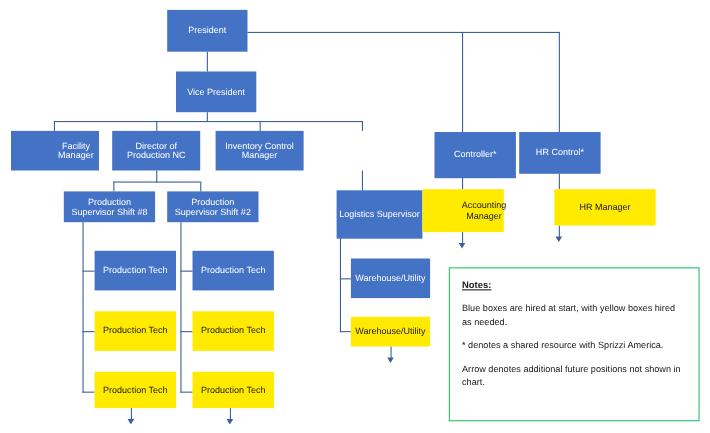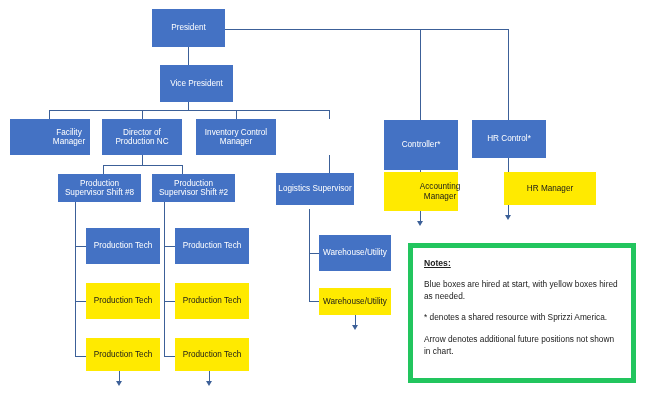--- a/index.html
+++ b/index.html
@@ -53,21 +53,21 @@
     border-top: 5px solid #3c6098;
     z-index: 2;
   }
   #notes-box {
     position: absolute;
     left: 408px;
     top: 243px;
     width: 228px;
     height: 140px;
     box-sizing: border-box;
-    border: 5px solid #22c55e;
+    border: 1px solid #22c55e;
     background: #ffffff;
     padding: 9px 11px;
     z-index: 4;
     color: #202020;
     font-size: 8.3px;
     line-height: 1.45;
   }
   #notes-title {
     font-weight: bold;
     text-decoration: underline;
@@ -142,29 +142,29 @@
 
   <div class="node blue" style="left:152px; top:65px; width:73px; height:37px;margin-left:8px;">Vice President</div>
 
   <div class="node blue" style="left:10px; top:119px; width:80px; height:36px;padding-left:40px;">Facility Manager</div>
 
   <div class="node blue" style="left:102px; top:119px; width:80px; height:36px;">Director of Production NC</div>
 
   <div class="node blue" style="left:196px; top:119px; width:80px; height:36px;">Inventory Control Manager</div>
 
 
-  <div class="node blue" style="left:384px; top:120px; width:74px; height:50px;">Controller*</div>
+  <div class="node blue" style="left:395px; top:120px; width:74px; height:42px;">Controller*</div>
 
   <div class="node blue" style="left:472px; top:120px; width:74px; height:38px;">HR Control*</div>
 
   <div class="node blue" style="left:58px; top:174px; width:83px; height:28px;">Production Supervisor Shift #8</div>
 
   <div class="node blue" style="left:152px; top:174px; width:83px; height:28px;">Production Supervisor Shift #2</div>
 
-  <div class="node blue" style="left:276px; top:173px; width:78px; height:32px;">Logistics Supervisor</div>
+  <div class="node blue" style="left:306px; top:173px; width:78px; height:44px;">Logistics Supervisor</div>
 
   <div class="node yellow" style="left:384px; top:172px; width:74px; height:39px;padding-left:40px;">Accounting Manager</div>
 
   <div class="node yellow" style="left:472px; top:172px; width:92px; height:33px;margin-left:32px;">HR Manager</div>
 
   <div class="node blue" style="left:86px; top:228px; width:74px; height:36px;">Production Tech</div>
 
   <div class="node yellow" style="left:86px; top:283px; width:74px; height:36px;">Production Tech</div>
 
   <div class="node yellow" style="left:86px; top:338px; width:74px; height:33px;">Production Tech</div>

